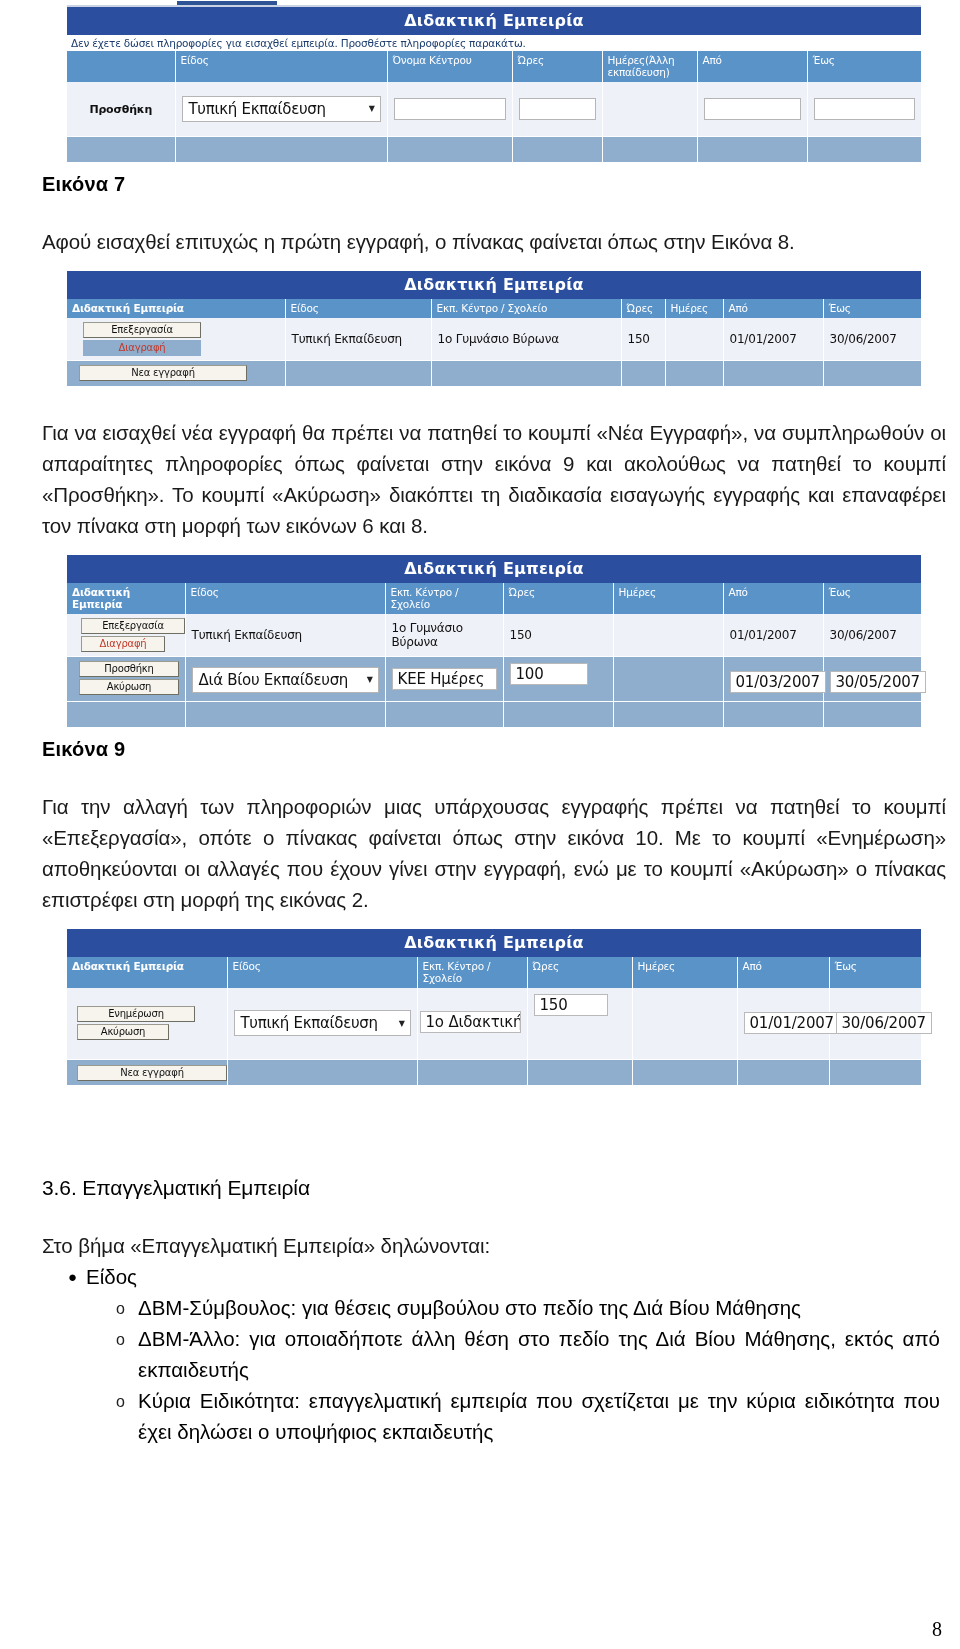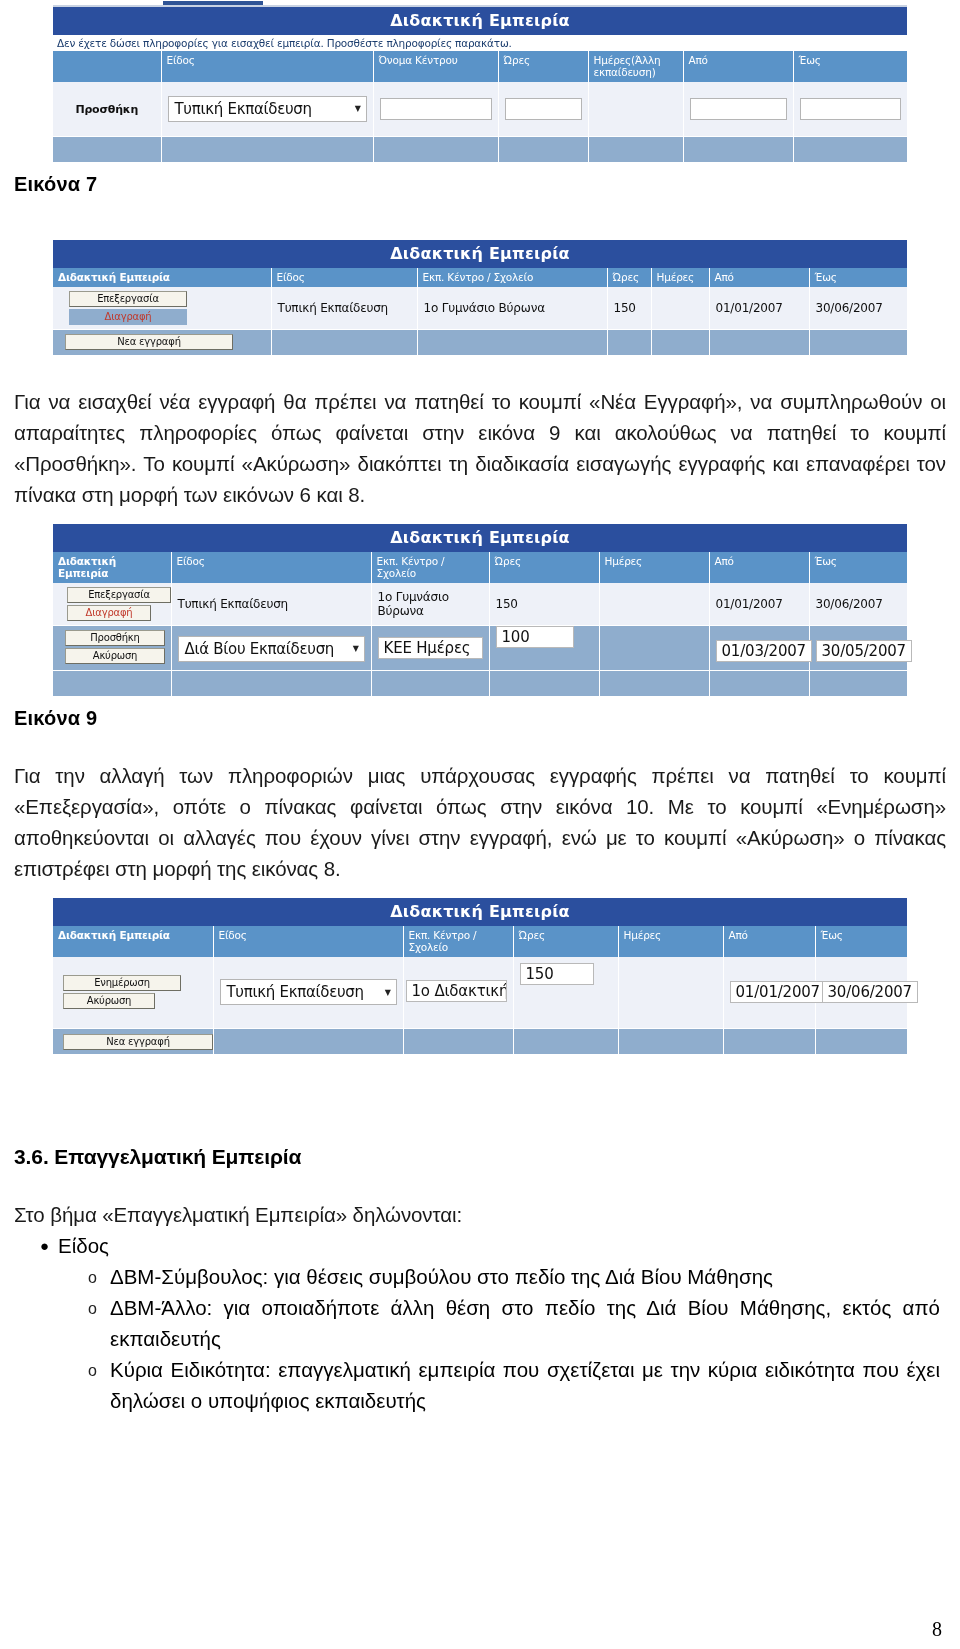--- a/index.html
+++ b/index.html
@@ -8,21 +8,21 @@
     width: 960px;
     height: 1649px;
     background: #ffffff;
     font-family: "Liberation Sans", "DejaVu Sans", sans-serif;
     color: #000000;
     position: relative;
     overflow: hidden;
   }
 
   
-  .page { padding: 0 14px; }
+  .page { padding: 0 14px; margin-left: 28px; }
 
   .para {
     font-size: 20.5px;
     line-height: 31px;
     text-align: justify;
     margin: 0;
     color: #1a1a1a;
     letter-spacing: -0.1px;
   }
   .figcap {
@@ -30,21 +30,21 @@
     font-size: 20px;
     margin: 10px 0 0 0;
     letter-spacing: .2px;
   }
   .spacer-sm { height: 14px; }
   .spacer-md { height: 30px; }
   .spacer-lg { height: 46px; }
 
   h2.section {
     font-size: 21px;
-    font-weight: bold;
+    font-weight: normal;
     margin: 0;
     letter-spacing: -0.1px;
   }
 
   ul.lvl1 { margin: 0; padding-left: 44px; list-style: none; }
   ul.lvl1 > li { font-size: 20.5px; line-height: 31px; position: relative; }
   ul.lvl1 > li > .b1 { position:absolute; left:-18px; top:0; font-size: 15px; }
 
   ul.lvl2 { margin: 0; padding-left: 52px; list-style: none; }
   ul.lvl2 > li {
@@ -246,20 +246,21 @@
         <td></td>
         <td></td>
       </tr>
     </tbody>
       </table>
   </div>
 
   <div class="figcap">Εικόνα 7</div>
   <div class="spacer-md"></div>
 
+  <p class="para">Αφού εισαχθεί επιτυχώς η πρώτη εγγραφή, ο πίνακας φαίνεται όπως στην Εικόνα 8.</p>
   <div class="spacer-sm"></div>
 
   <div class="shot" style="width:854px;">
     <div class="titlebar">Διδακτική Εμπειρία</div>
     <table class="grid">
       <colgroup>
         <col style="width:218px">
           <col style="width:146px">
           <col style="width:190px">
         <col style="width:44px">
@@ -350,21 +351,21 @@
         </td>
         <td style="vertical-align:bottom;padding-bottom:8px">
           <div class="sel">
             <span>Διά Βίου Εκπαίδευση</span>
             <span class="caret">▼</span>
           </div>
         </td>
         <td style="vertical-align:bottom;padding-bottom:8px">
           <span class="valbox" style="width:100%;overflow:hidden">ΚΕΕ Ημέρες</span>
         </td>
-        <td style="vertical-align:top;padding-top:0">
+        <td style="vertical-align:top;padding-top:6px">
           <span class="valbox" style="width:78px">100</span>
         </td>
         <td></td>
         <td style="vertical-align:bottom;padding-bottom:8px">
           <span class="valbox">01/03/2007</span>
         </td>
         <td style="vertical-align:bottom;padding-bottom:8px">
           <span class="valbox">30/05/2007</span>
         </td>
       </tr>
@@ -377,21 +378,21 @@
         <td></td>
         <td></td>
       </tr>
     </tbody>
       </table>
   </div>
 
   <div class="figcap">Εικόνα 9</div>
   <div class="spacer-md"></div>
 
-  <p class="para">Για την αλλαγή των πληροφοριών μιας υπάρχουσας εγγραφής πρέπει να πατηθεί το κουμπί «Επεξεργασία», οπότε ο πίνακας φαίνεται όπως στην εικόνα 10. Με το κουμπί «Ενημέρωση» αποθηκεύονται οι αλλαγές που έχουν γίνει στην εγγραφή, ενώ με το κουμπί «Ακύρωση» ο πίνακας επιστρέφει στη μορφή της εικόνας 8.</p>
+  <p class="para">Για την αλλαγή των πληροφοριών μιας υπάρχουσας εγγραφής πρέπει να πατηθεί το κουμπί «Επεξεργασία», οπότε ο πίνακας φαίνεται όπως στην εικόνα 10. Με το κουμπί «Ενημέρωση» αποθηκεύονται οι αλλαγές που έχουν γίνει στην εγγραφή, ενώ με το κουμπί «Ακύρωση» ο πίνακας επιστρέφει στη μορφή της εικόνας 2.</p>
   <div class="spacer-sm"></div>
 
   <div class="shot" style="width:854px;">
     <div class="titlebar">Διδακτική Εμπειρία</div>
     <table class="grid">
       <colgroup>
         <col style="width:160px">
           <col style="width:190px">
           <col style="width:110px">
         <col style="width:105px">

